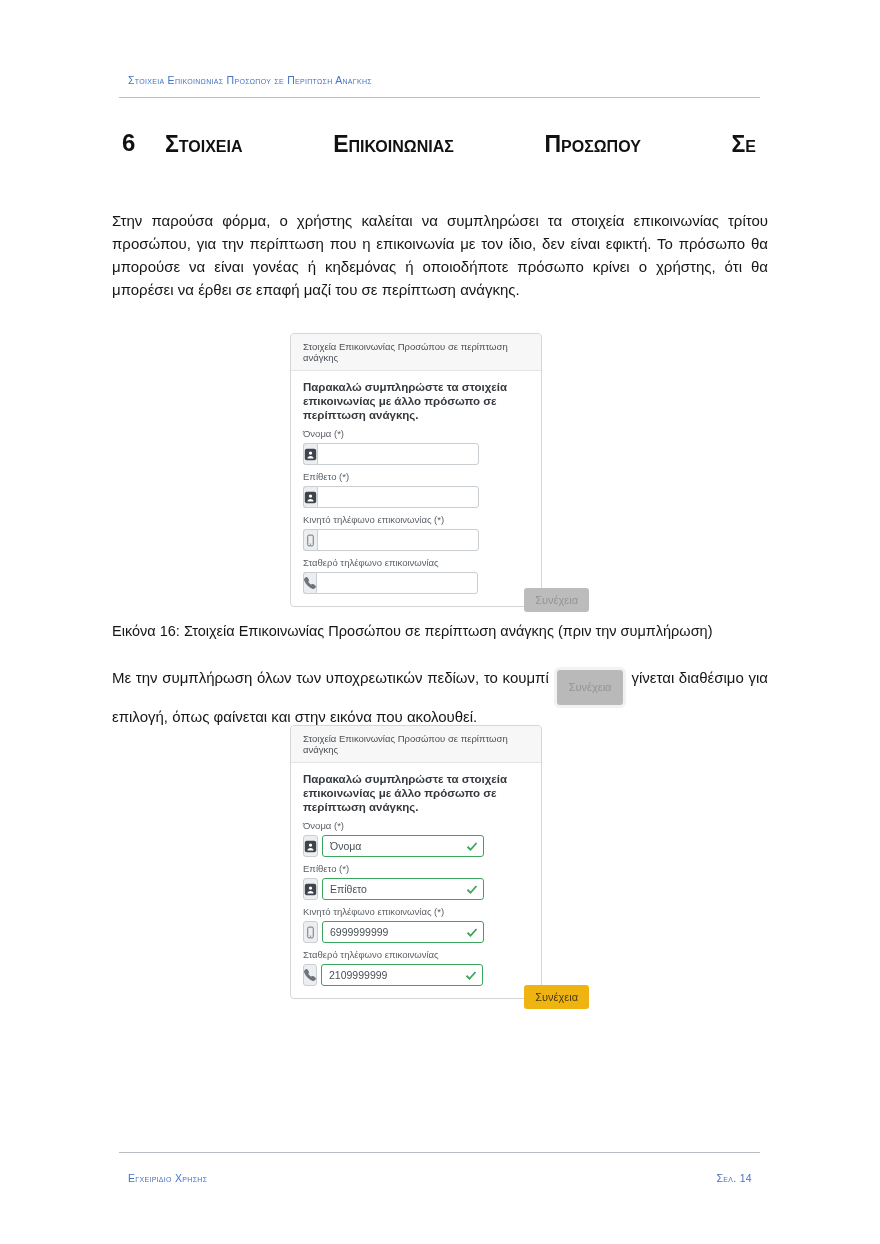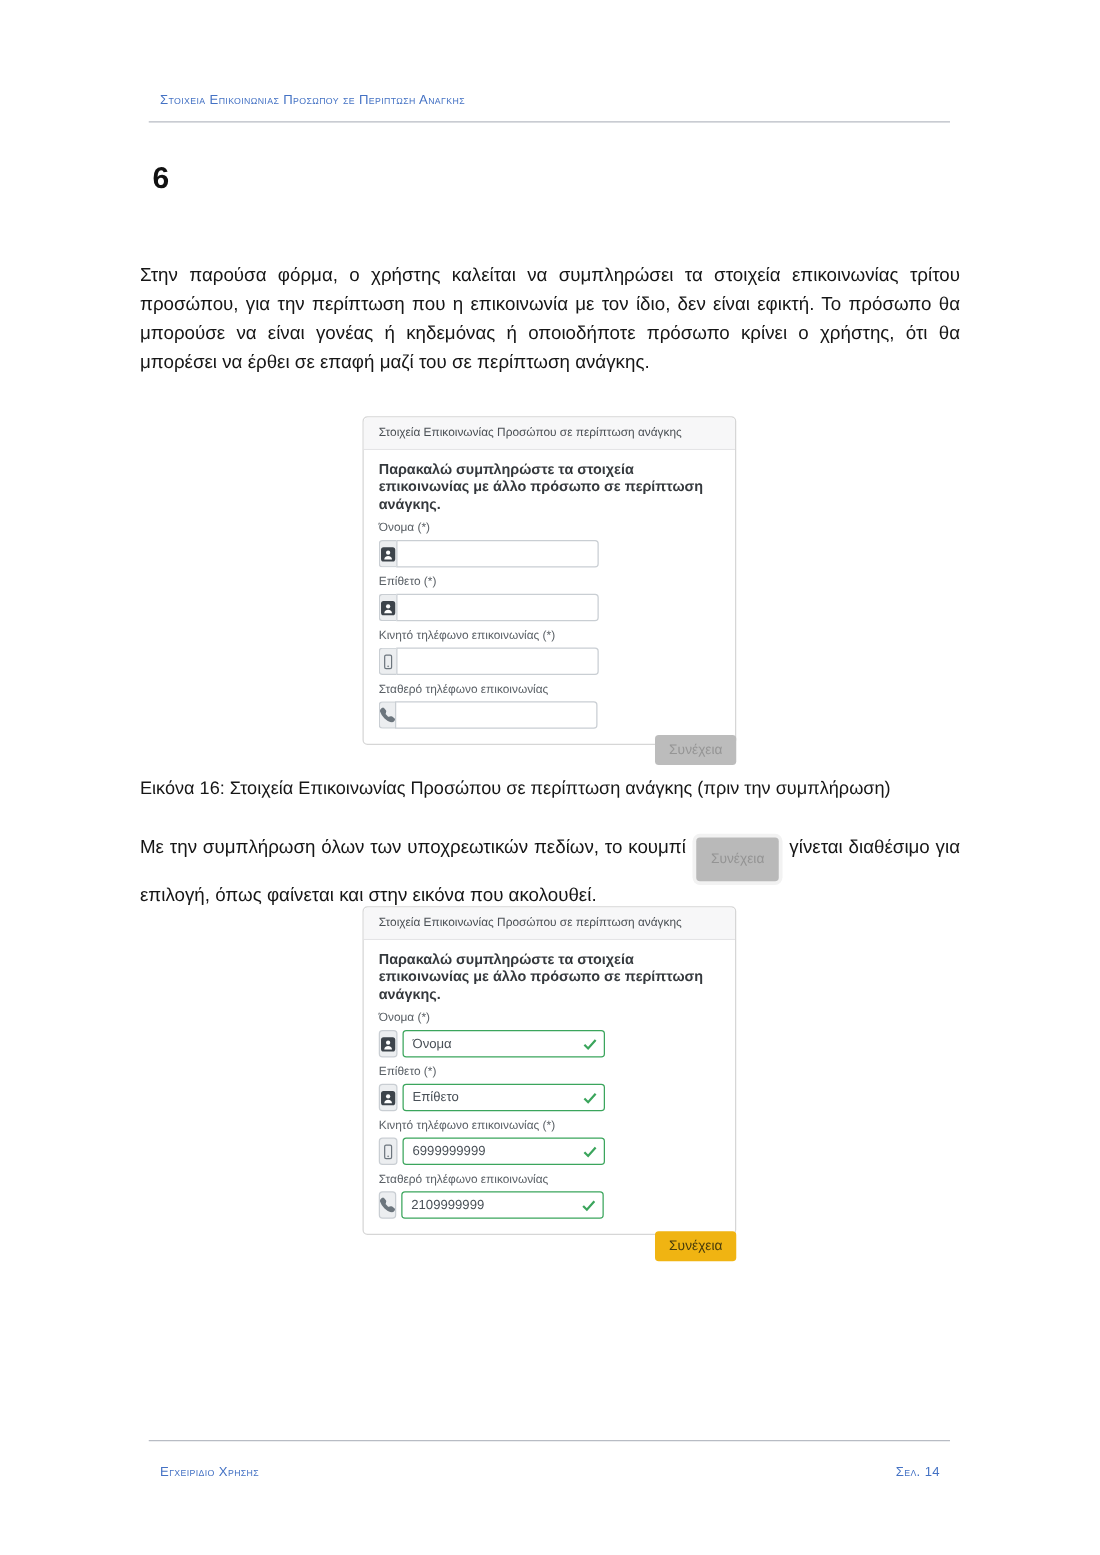--- a/index.html
+++ b/index.html
@@ -32,21 +32,21 @@
   .caption { position:absolute; left:112px; width:656px; font-size:14.5px; color:#161616; }
   .cap16 { top:623px; }
   .cap17 { top:1023px; }
 
   
   .inline-btn { display:inline-block; vertical-align:-8px; margin:0 8px; padding:6px 12px;
                 background:#b9b9b9; color:#949494; font-size:11px; border-radius:3px;
                 box-shadow:0 0 0 3px #f2f2f2; }
 
   
-  .card { position:absolute; left:290px; width:299px; background:#fff; border:1px solid #d6d6d6;
+  .card { position:absolute; left:290px; width:252px; background:#fff; border:1px solid #d6d6d6;
           border-radius:4px; }
   .card1 { top:333px; }
   .card2 { top:725px; }
   .card-header { background:#f7f7f8; border-bottom:1px solid #e4e4e6; border-radius:4px 4px 0 0;
                  padding:7px 12px; font-size:9.5px; color:#4a4f54; }
   .card-body { padding:9px 12px 12px 12px; }
   .card-intro { font-size:11.5px; font-weight:bold; color:#35393d; line-height:14px; margin-bottom:3px; }
   .f-label { font-size:9.5px; color:#5a6066; margin:6px 0 4px 0; }
   .igroup { display:flex; align-items:stretch; width:155px; height:22px; }
   .addon { width:24px; display:flex; align-items:center; justify-content:center; background:#eceef0;
@@ -76,20 +76,21 @@
 </head>
 <body>
 
 <div class="page">
 
   <div class="run-head">Στοιχεια Επικοινωνιας Προσωπου σε Περιπτωση Αναγκης</div>
   <div class="head-rule"></div>
 
   <div class="sec-num">6</div>
   <div class="sec-title">
+    <span class="l1">Στοιχεια Επικοινωνιας Προσωπου Σε</span>
   </div>
 
   <div class="para para1">Στην παρούσα φόρμα, ο χρήστης καλείται να συμπληρώσει τα στοιχεία επικοινωνίας τρίτου προσώπου, για την περίπτωση που η επικοινωνία με τον ίδιο, δεν είναι εφικτή. Το πρόσωπο θα μπορούσε να είναι γονέας ή κηδεμόνας ή οποιοδήποτε πρόσωπο κρίνει ο χρήστης, ότι θα μπορέσει να έρθει σε επαφή μαζί του σε περίπτωση ανάγκης.</div>
 
   <div class="card card1">
     <div class="card-header">Στοιχεία Επικοινωνίας Προσώπου σε περίπτωση ανάγκης</div>
     <div class="card-body">
       <div class="card-intro">Παρακαλώ συμπληρώστε τα στοιχεία επικοινωνίας με άλλο πρόσωπο σε περίπτωση ανάγκης.</div>
 
       <div class="f-label">Όνομα (*)</div>

